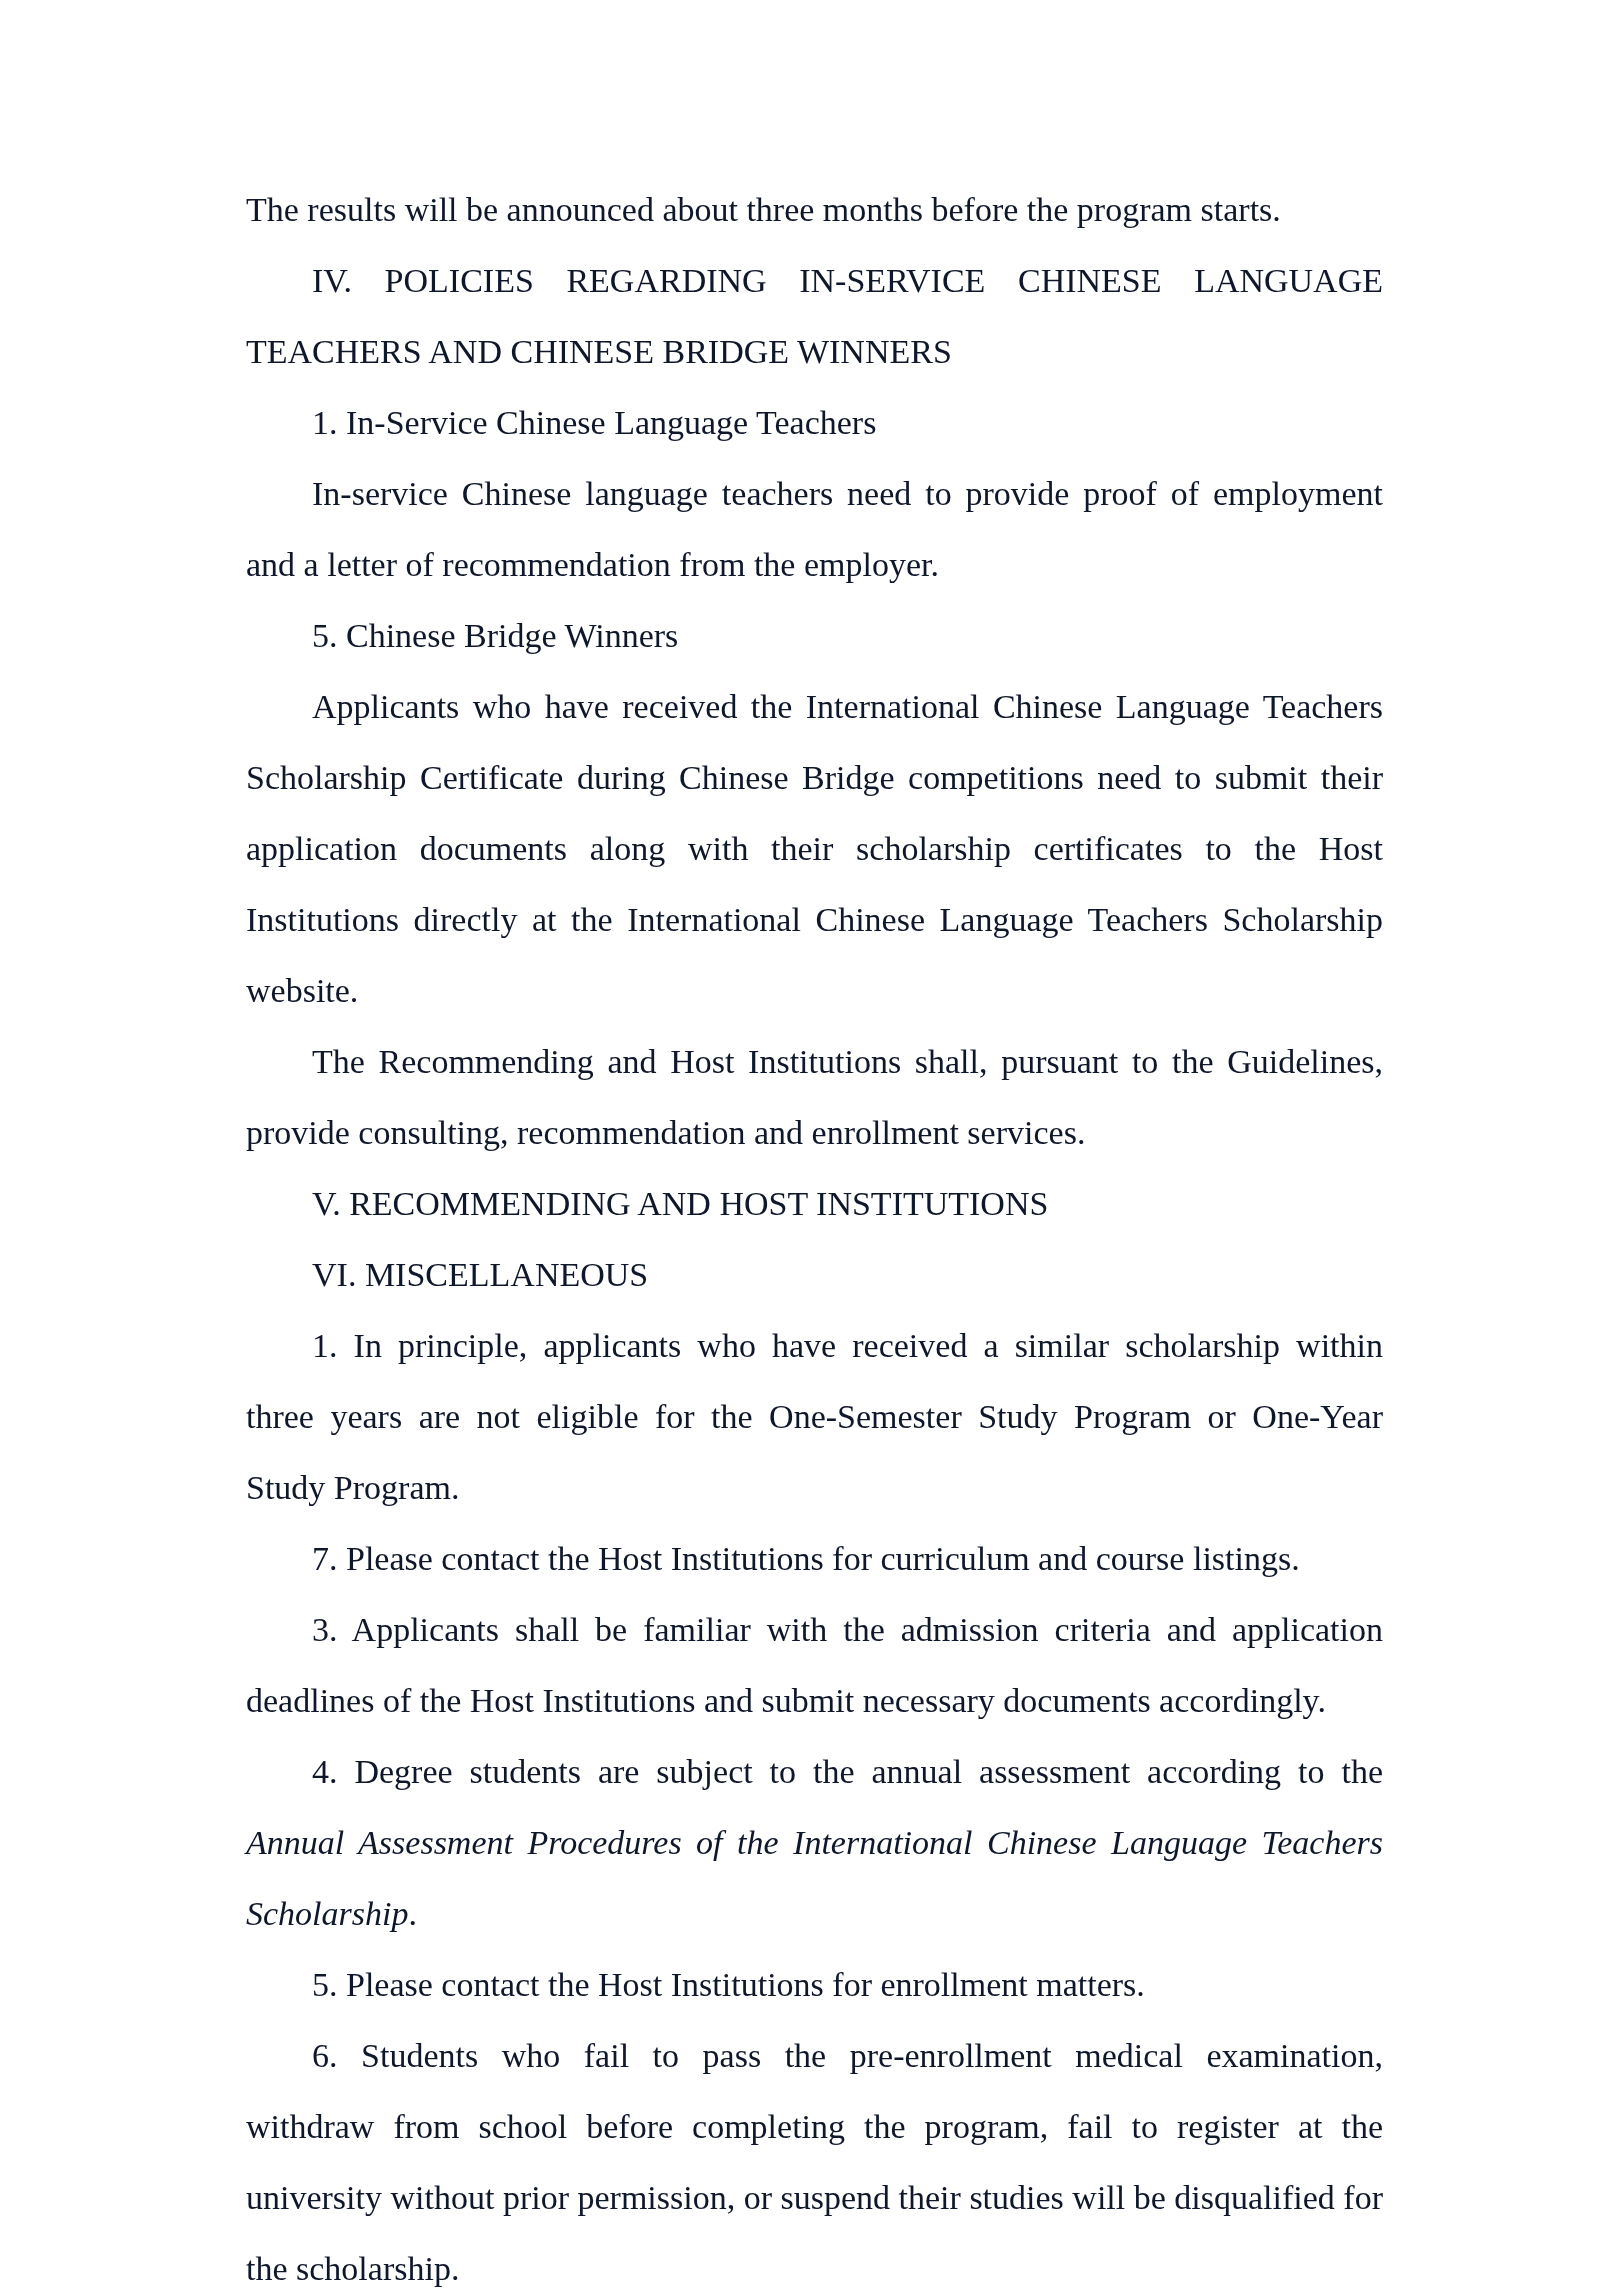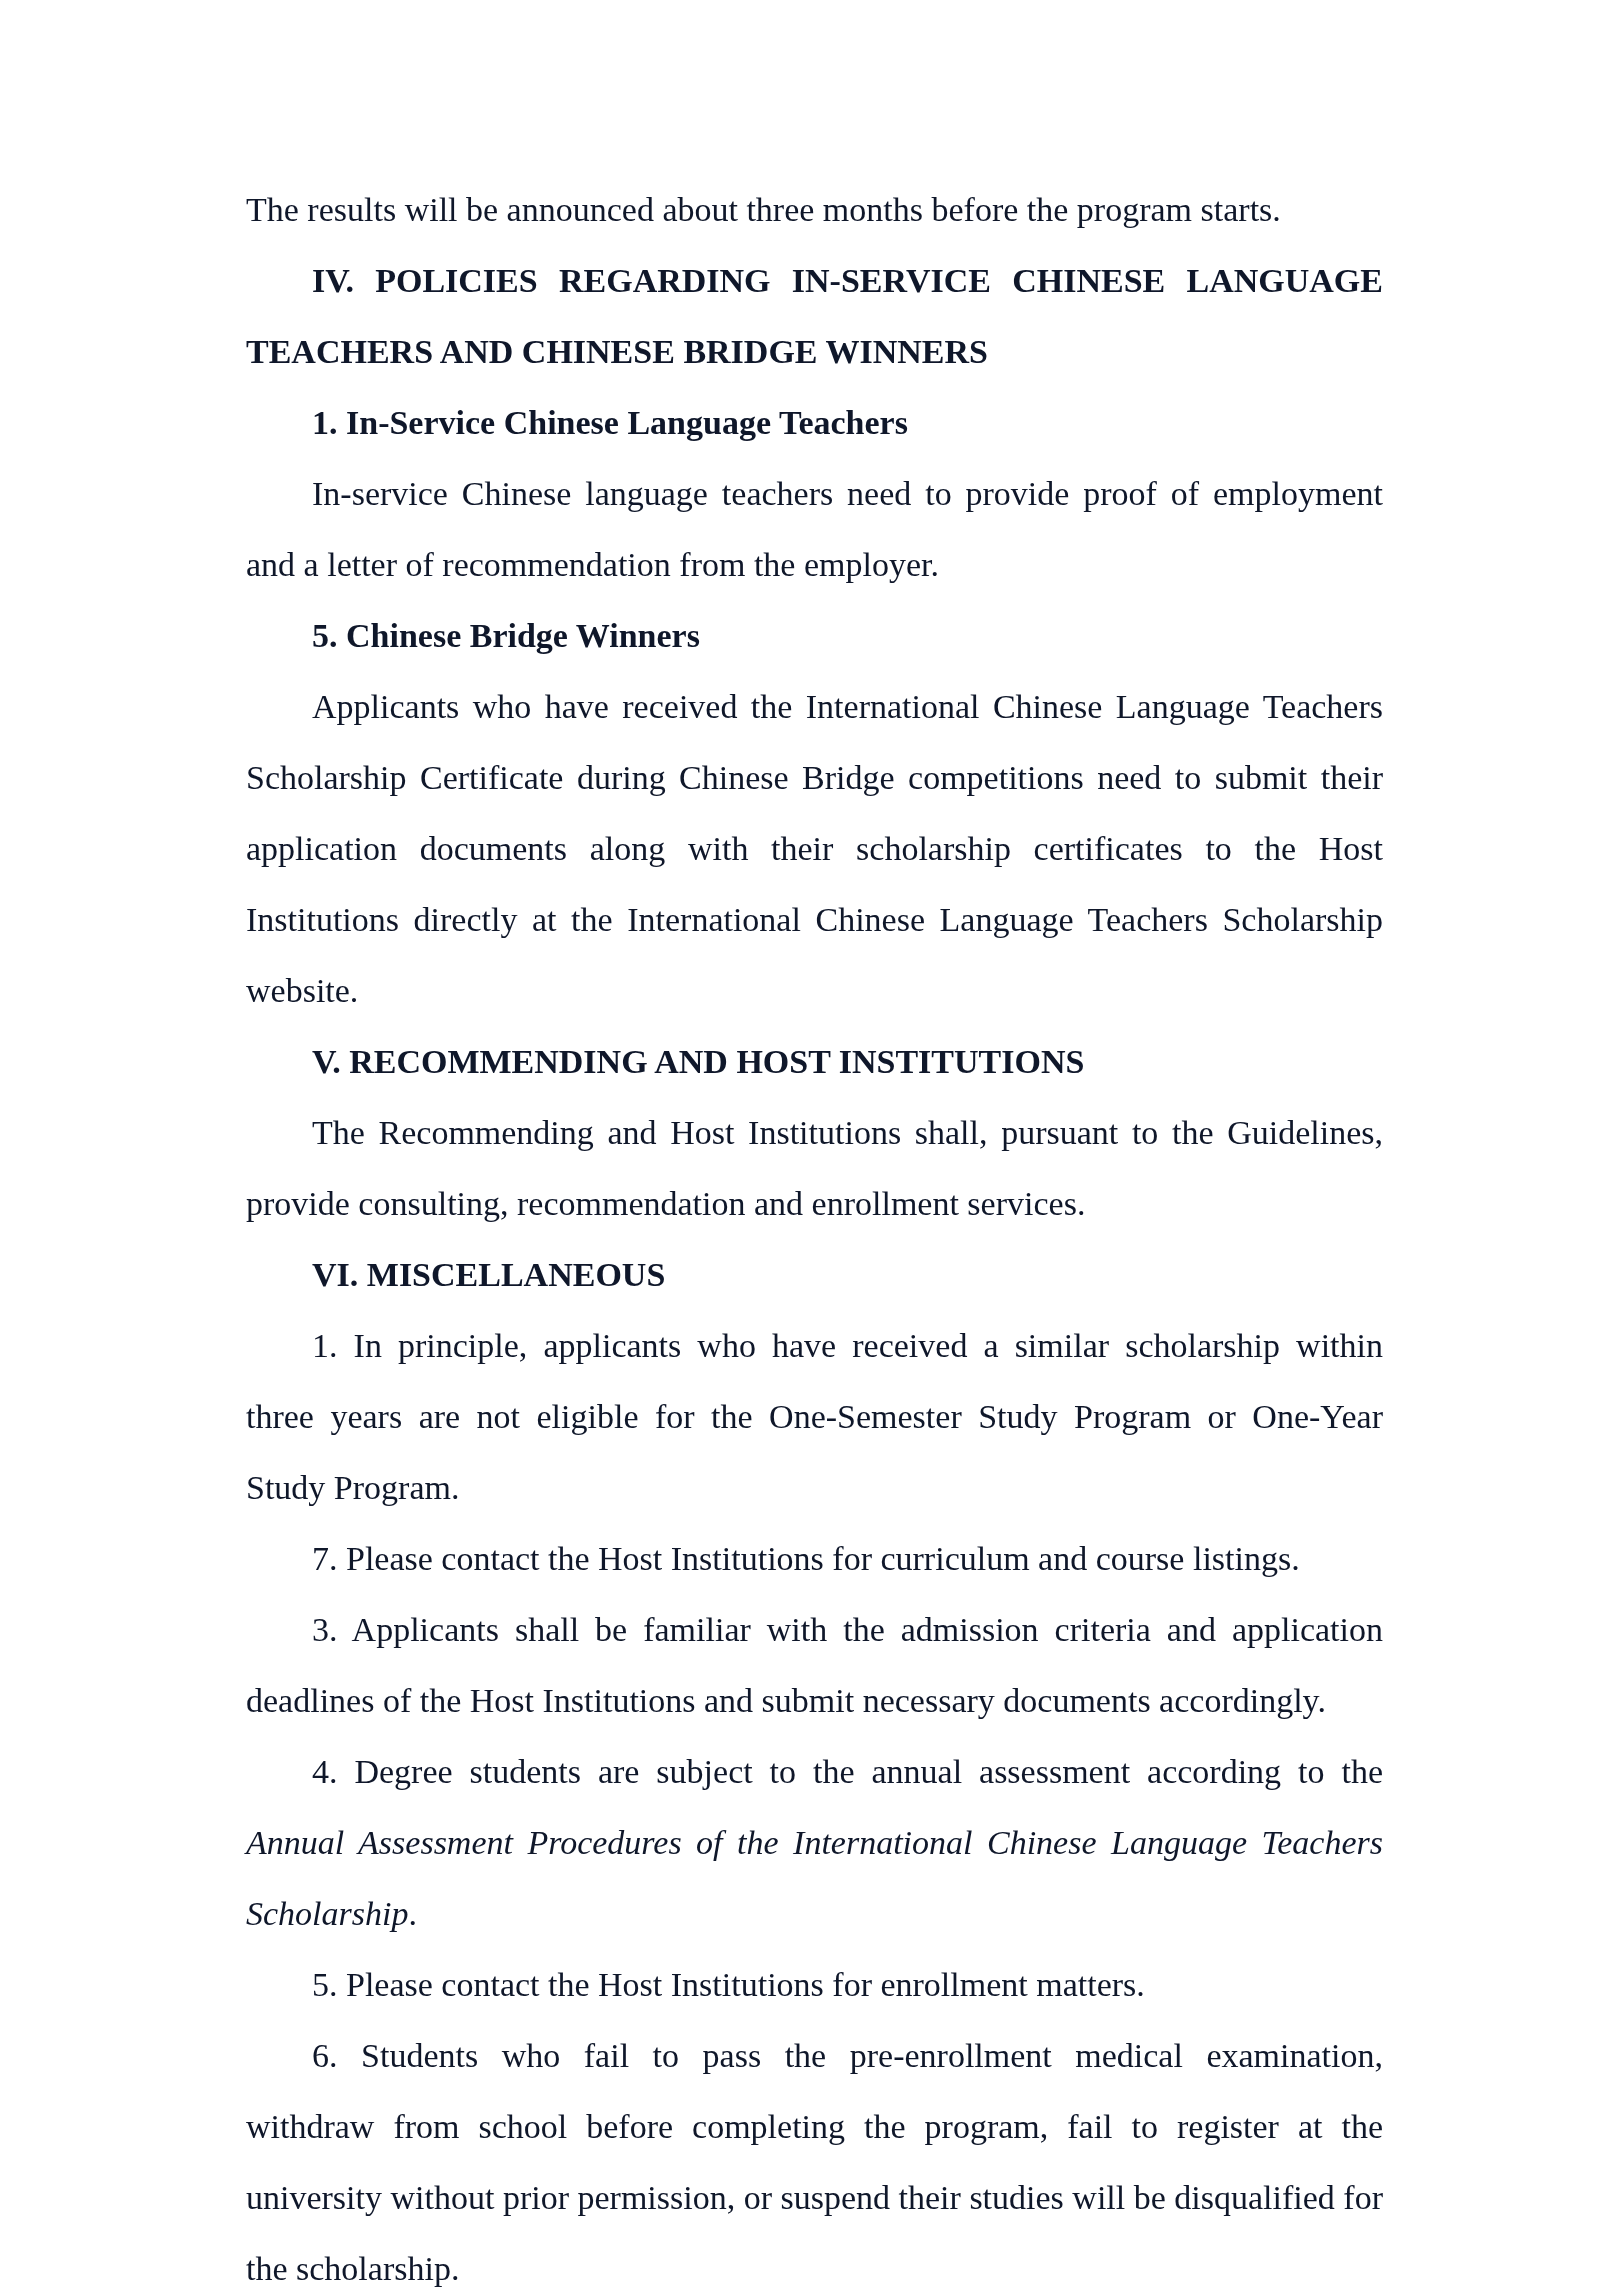--- a/index.html
+++ b/index.html
@@ -4,38 +4,38 @@
 <style>
   html, body { margin:0; padding:0; background:#ffffff; }
   body { width:1621px; height:2293px; position:relative; overflow:hidden; }
   .page {
     position:absolute; left:246px; top:174px; width:1137px;
     font-family:"Liberation Serif", "DejaVu Serif", serif;
     font-size:34px; color:#0f172a; line-height:71px;
   }
   .p { margin:0; text-align:justify; }
   .ind { text-indent:66px; }
-  .b { font-weight:bold; }
+  .b { font-weight:normal; }
   .i { font-style:italic; }
   .gap { display:inline-block; width:35px; }
 </style>
 </head>
 <body>
 
 <div class="page">
   <p class="p">The results will be announced about three months before the program starts.</p>
 
   <p class="p ind b">IV. POLICIES REGARDING IN-SERVICE CHINESE LANGUAGE TEACHERS AND CHINESE BRIDGE WINNERS</p>
   <p class="p ind b">1. In-Service Chinese Language Teachers</p>
   <p class="p ind">In-service Chinese language teachers need to provide proof of employment and a letter of recommendation from the employer.</p>
   <p class="p ind b">5. Chinese Bridge Winners</p>
   <p class="p ind">Applicants who have received the International Chinese Language Teachers Scholarship Certificate during Chinese Bridge competitions need to submit their application documents along with their scholarship certificates to the Host Institutions directly at the International Chinese Language Teachers Scholarship website.</p>
 
+  <p class="p ind">The Recommending and Host Institutions shall, pursuant to the Guidelines, provide consulting, recommendation and enrollment services.</p>
   <p class="p ind b">V. RECOMMENDING AND HOST INSTITUTIONS</p>
-  <p class="p ind">The Recommending and Host Institutions shall, pursuant to the Guidelines, provide consulting, recommendation and enrollment services.</p>
 
   <p class="p ind b">VI. MISCELLANEOUS</p>
   <p class="p ind">1. In principle, applicants who have received a similar scholarship within three years are not eligible for the One-Semester Study Program or One-Year Study Program.</p>
   <p class="p ind">7. Please contact the Host Institutions for curriculum and course listings.</p>
   <p class="p ind">3. Applicants shall be familiar with the admission criteria and application deadlines of the Host Institutions and submit necessary documents accordingly.</p>
   <p class="p ind"><span>4. Degree students are subject to the annual assessment according to the </span><span class="i">Annual Assessment Procedures of the International Chinese Language Teachers Scholarship</span><span>.</span></p>
   <p class="p ind">5. Please contact the Host Institutions for enrollment matters.</p>
   <p class="p ind">6. Students who fail to pass the pre-enrollment medical examination, withdraw from school before completing the program, fail to register at the university without prior permission, or suspend their studies will be disqualified for the scholarship.</p>
 
   <p class="p ind b"><span>VII.</span><span class="gap"></span><span>CONTACT DETAILS</span></p>

